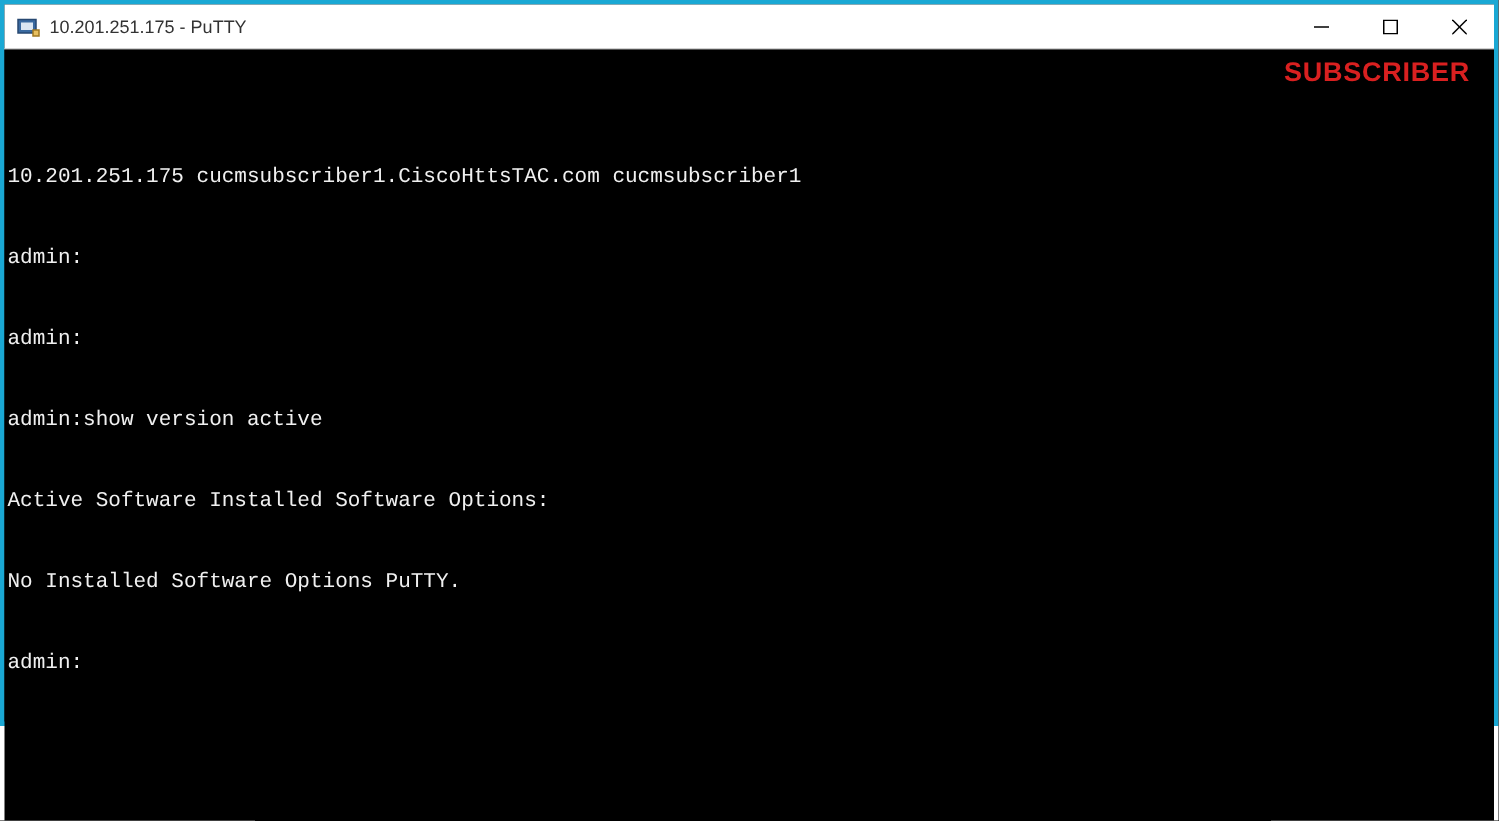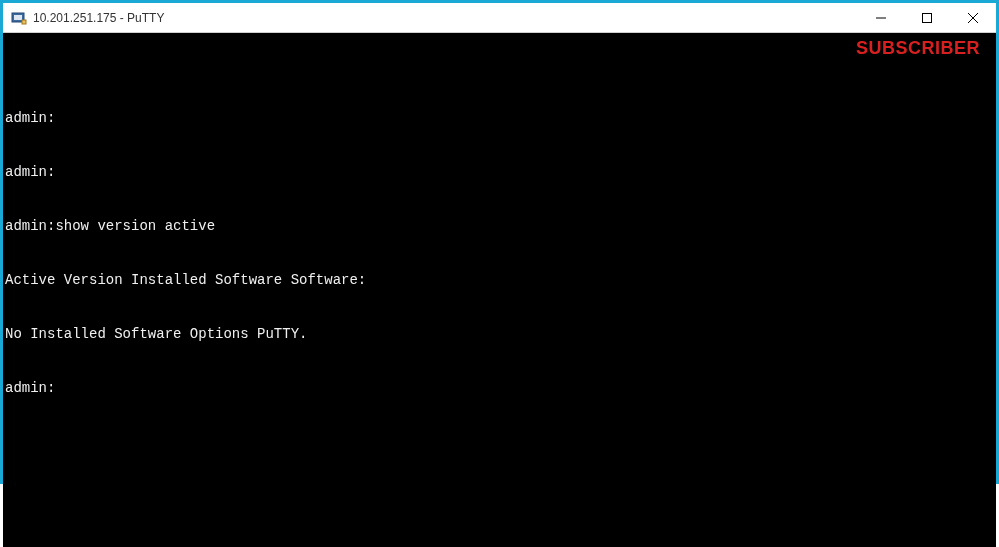--- a/index.html
+++ b/index.html
@@ -94,24 +94,25 @@
             <line x1="0" y1="0" x2="10" y2="10" stroke="#000" stroke-width="1"></line>
             <line x1="10" y1="0" x2="0" y2="10" stroke="#000" stroke-width="1"></line>
           </svg>
       </div>
     </div>
   </div>
 
   <div class="terminal">
     <div class="subscriber-label">SUBSCRIBER</div>
 
+    <div class="line">10.201.251.175 cucmsubscriber1.CiscoHttsTAC.com cucmsubscriber1</div>
     <div class="line">admin:</div>
     <div class="line">admin:</div>
     <div class="line">admin:show version active</div>
-    <div class="line">Active Version Installed Software Software:</div>
+    <div class="line">Active Software Installed Software Options:</div>
     <div class="line">No Installed Software Options PuTTY.</div>
     <div class="line">admin:</div>
     
     
     
     
     
     
 
     

